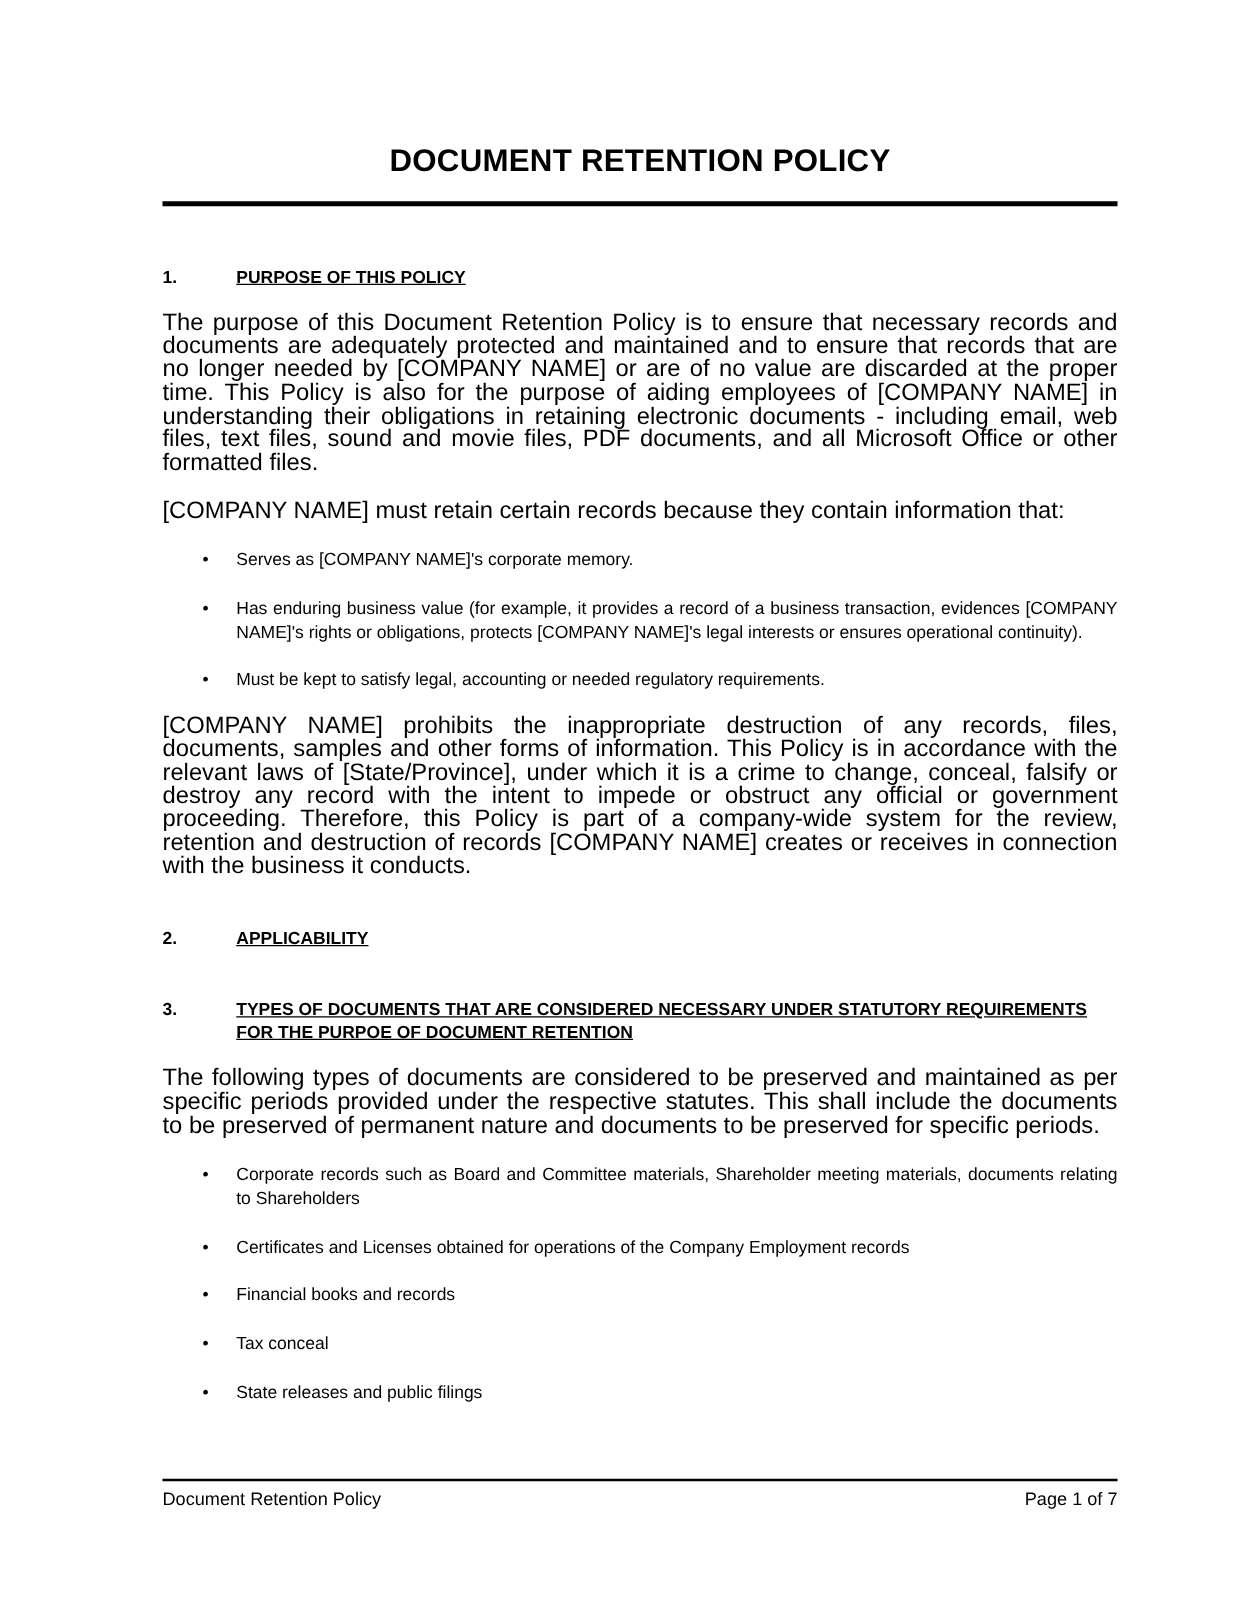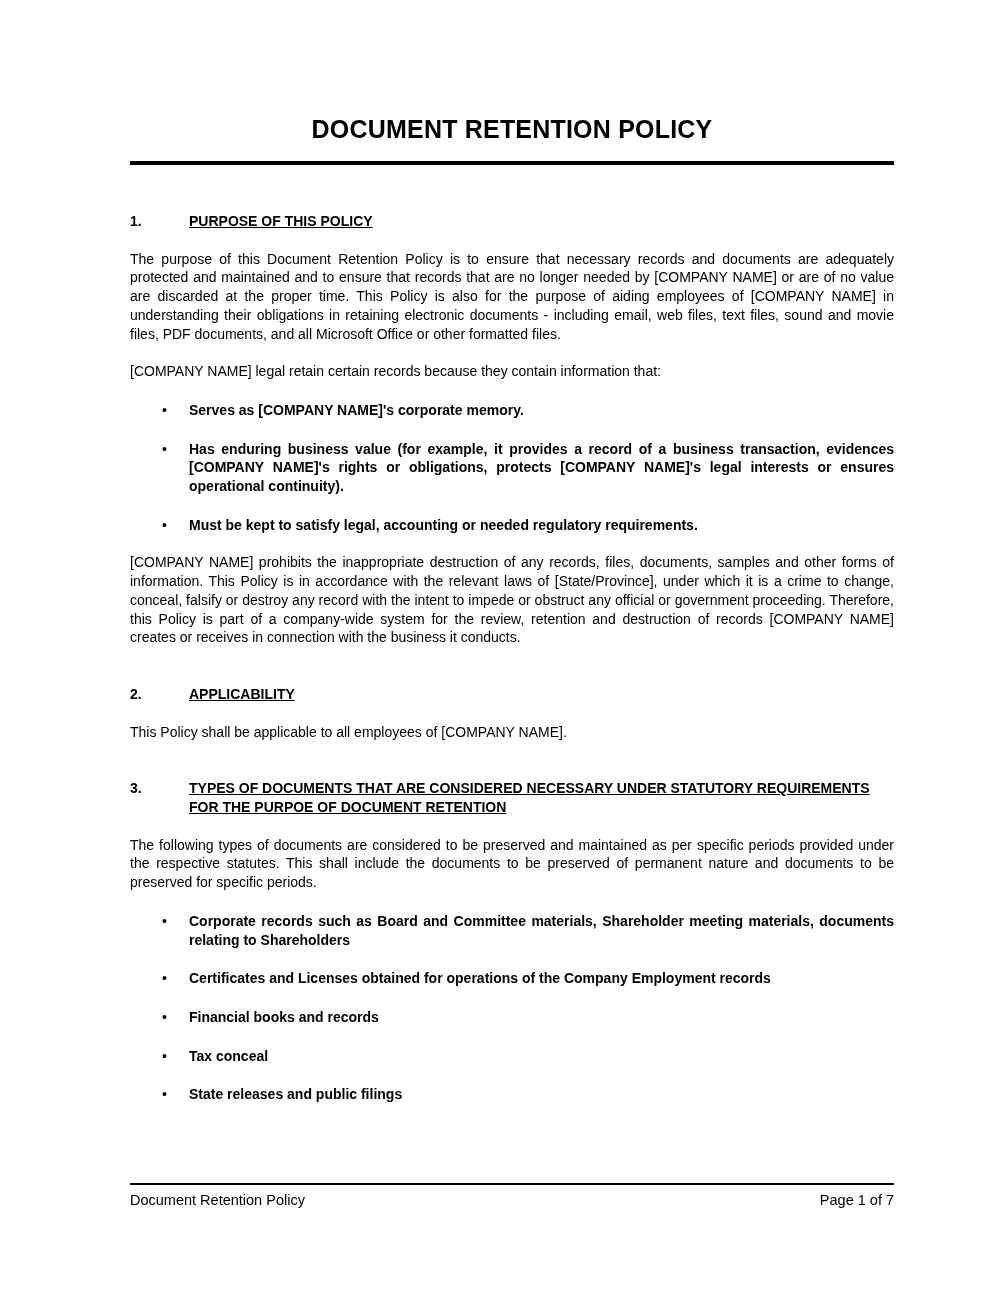--- a/index.html
+++ b/index.html
@@ -32,35 +32,35 @@
     font-weight: bold;
     font-size: 14px;
     line-height: 18.7px;
     margin-top: 47px;
   }
   .sec-heading.sec-gap { margin-top: 38px; }
   .sec-num { width: 59px; flex-shrink: 0; }
   .sec-title { flex: 1; text-decoration: underline; }
   .para {
     margin: 19px 0 0 0;
-    font-size: 14px;
+    font-size: 19px;
     line-height: 18.7px;
     text-align: justify;
   }
   .bullets { margin-top: 20px; }
   .bullet {
     display: flex;
     padding-left: 32px;
     margin-top: 20px;
     font-size: 14px;
     line-height: 18.7px;
   }
   .bullet:first-child { margin-top: 0; }
   .marker { width: 27px; flex-shrink: 0; }
-  .btext { flex: 1; text-align: justify; font-weight: bold; }
+  .btext { flex: 1; text-align: justify; }
   .footer {
     position: absolute;
     left: 118px;
     right: 118px;
     top: 1183px;
   }
   .footer-rule { height: 2px; background: #000000; }
   .footer-row {
     display: flex;
     justify-content: space-between;
@@ -75,21 +75,21 @@
 <div class="page">
 
   <div class="doc-title">DOCUMENT RETENTION POLICY</div>
   <div class="title-rule"></div>
 
   <div class="sec-heading">
     <span class="sec-num">1.</span>
     <span class="sec-title">PURPOSE OF THIS POLICY</span>
   </div>
   <p class="para">The purpose of this Document Retention Policy is to ensure that necessary records and documents are adequately protected and maintained and to ensure that records that are no longer needed by [COMPANY NAME] or are of no value are discarded at the proper time. This Policy is also for the purpose of aiding employees of [COMPANY NAME] in understanding their obligations in retaining electronic documents - including email, web files, text files, sound and movie files, PDF documents, and all Microsoft Office or other formatted files.</p>
-  <p class="para">[COMPANY NAME] legal retain certain records because they contain information that:</p>
+  <p class="para">[COMPANY NAME] must retain certain records because they contain information that:</p>
 
   <div class="bullets">
     <div class="bullet">
       <span class="marker">•</span>
       <span class="btext">Serves as [COMPANY NAME]'s corporate memory.</span>
     </div>
     <div class="bullet">
       <span class="marker">•</span>
       <span class="btext">Has enduring business value (for example, it provides a record of a business transaction, evidences [COMPANY NAME]'s rights or obligations, protects [COMPANY NAME]'s legal interests or ensures operational continuity).</span>
     </div>
@@ -98,21 +98,20 @@
       <span class="btext">Must be kept to satisfy legal, accounting or needed regulatory requirements.</span>
     </div>
   </div>
 
   <p class="para">[COMPANY NAME] prohibits the inappropriate destruction of any records, files, documents, samples and other forms of information. This Policy is in accordance with the relevant laws of [State/Province], under which it is a crime to change, conceal, falsify or destroy any record with the intent to impede or obstruct any official or government proceeding. Therefore, this Policy is part of a company-wide system for the review, retention and destruction of records [COMPANY NAME] creates or receives in connection with the business it conducts.</p>
 
   <div class="sec-heading sec-gap">
     <span class="sec-num">2.</span>
     <span class="sec-title">APPLICABILITY</span>
   </div>
-  <p class="para">This Policy shall be applicable to all employees of [COMPANY NAME].</p>
 
   <div class="sec-heading sec-gap">
     <span class="sec-num">3.</span>
     <span class="sec-title">TYPES OF DOCUMENTS THAT ARE CONSIDERED NECESSARY UNDER STATUTORY REQUIREMENTS FOR THE PURPOE OF DOCUMENT RETENTION</span>
   </div>
   <p class="para">The following types of documents are considered to be preserved and maintained as per specific periods provided under the respective statutes. This shall include the documents to be preserved of permanent nature and documents to be preserved for specific periods.</p>
 
   <div class="bullets">
     <div class="bullet">
       <span class="marker">•</span>

